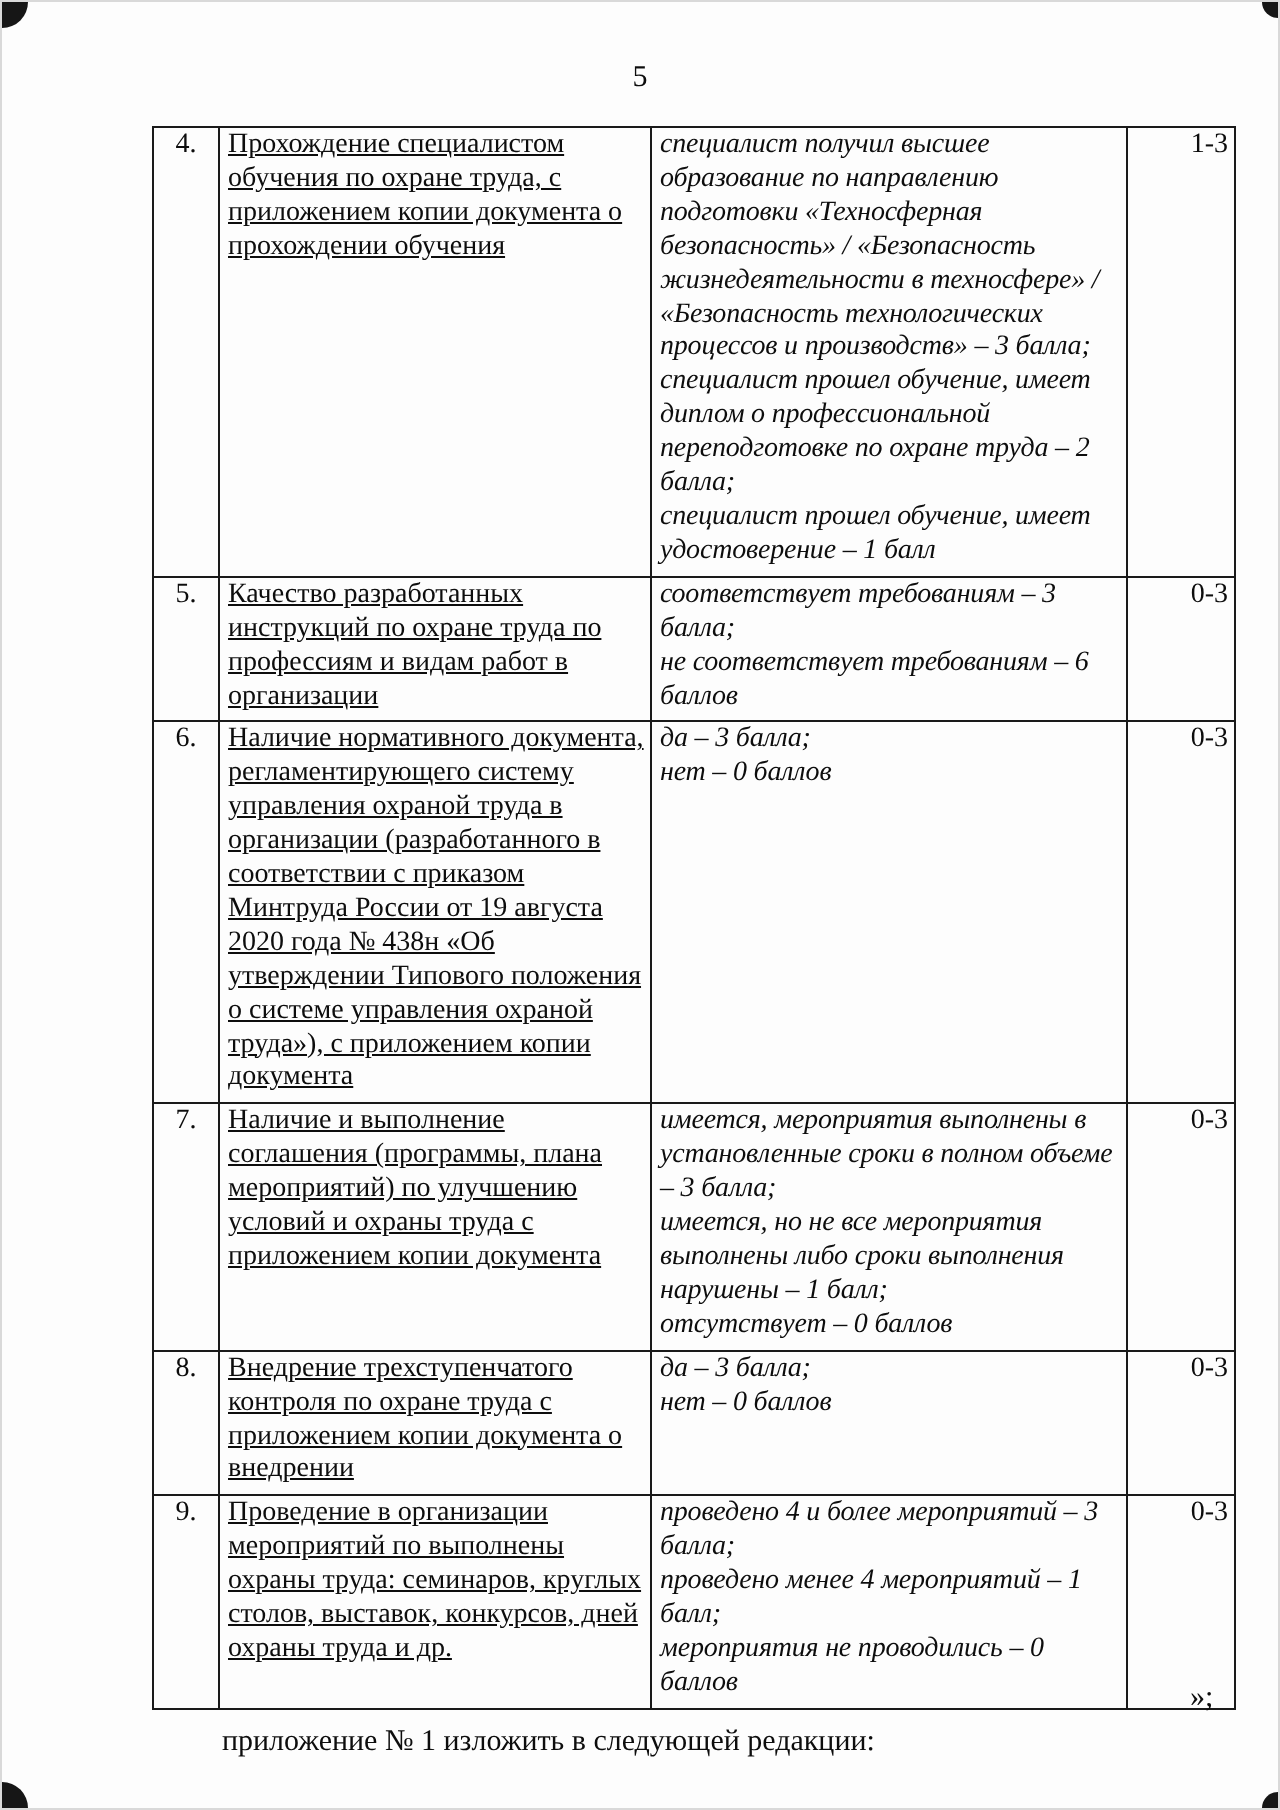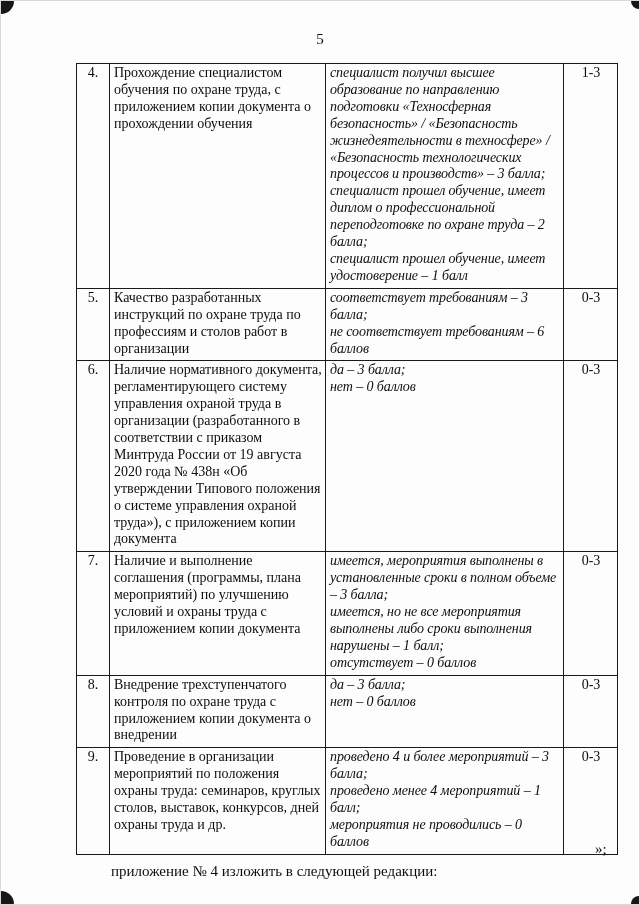--- a/index.html
+++ b/index.html
@@ -40,30 +40,30 @@
     font-size: 14px;
     line-height: 16.9px;
     padding: 1px 3px 3px 4px;
   }
   td.cell-num {
     width: 30px;
     text-align: center;
     padding-left: 1px;
     padding-right: 1px;
   }
-  td.cell-criterion { width: 208px; }
+  td.cell-criterion { width: 208px; text-decoration: underline; }
   td.cell-scoring {
     width: 230px;
     white-space: pre-line;
     letter-spacing: -0.1px;
     font-style: italic;
   }
   td.cell-points {
     width: 46px;
-    text-align: center;
+    text-align: right;
   }
   .closing-mark {
     position: absolute;
     top: 840px;
     left: 594px;
     font-size: 15px;
   }
   .footer-line {
     position: absolute;
     top: 862px;
@@ -96,21 +96,21 @@
         <tr>
           <td class="cell-num">4.</td>
           <td class="cell-criterion">Прохождение специалистом обучения по охране труда, с приложением копии документа о прохождении обучения</td>
           <td class="cell-scoring">специалист получил высшее образование по направлению подготовки «Техносферная безопасность» / «Безопасность жизнедеятельности в техносфере» / «Безопасность технологических процессов и производств» – 3 балла;
 специалист прошел обучение, имеет диплом о профессиональной переподготовке по охране труда – 2 балла;
 специалист прошел обучение, имеет удостоверение – 1 балл</td>
           <td class="cell-points">1-3</td>
         </tr>
         <tr>
           <td class="cell-num">5.</td>
-          <td class="cell-criterion">Качество разработанных инструкций по охране труда по профессиям и столов работ в организации</td>
+          <td class="cell-criterion">Качество разработанных инструкций по охране труда по профессиям и видам работ в организации</td>
           <td class="cell-scoring">соответствует требованиям – 3 балла;
 не соответствует требованиям – 6 баллов</td>
           <td class="cell-points">0-3</td>
         </tr>
         <tr>
           <td class="cell-num">6.</td>
           <td class="cell-criterion">Наличие нормативного документа, регламентирующего систему управления охраной труда в организации (разработанного в соответствии с приказом Минтруда России от 19 августа 2020 года № 438н «Об утверждении Типового положения о системе управления охраной труда»), с приложением копии документа</td>
           <td class="cell-scoring">да – 3 балла;
 нет – 0 баллов</td>
           <td class="cell-points">0-3</td>
@@ -125,25 +125,25 @@
         </tr>
         <tr>
           <td class="cell-num">8.</td>
           <td class="cell-criterion">Внедрение трехступенчатого контроля по охране труда с приложением копии документа о внедрении</td>
           <td class="cell-scoring">да – 3 балла;
 нет – 0 баллов</td>
           <td class="cell-points">0-3</td>
         </tr>
         <tr>
           <td class="cell-num">9.</td>
-          <td class="cell-criterion">Проведение в организации мероприятий по положения охраны труда: семинаров, круглых столов, выставок, конкурсов, дней охраны труда и др.</td>
+          <td class="cell-criterion">Проведение в организации мероприятий по выполнены охраны труда: семинаров, круглых столов, выставок, конкурсов, дней охраны труда и др.</td>
           <td class="cell-scoring">проведено 4 и более мероприятий – 3 балла;
 проведено менее 4 мероприятий – 1 балл;
 мероприятия не проводились – 0 баллов</td>
           <td class="cell-points">0-3</td>
         </tr>
       </tbody>
   </table>
 
   <div class="closing-mark">»;</div>
 
-  <div class="footer-line">приложение № 4 изложить в следующей редакции:</div>
+  <div class="footer-line">приложение № 1 изложить в следующей редакции:</div>
 </div>
 
 </body></html>

